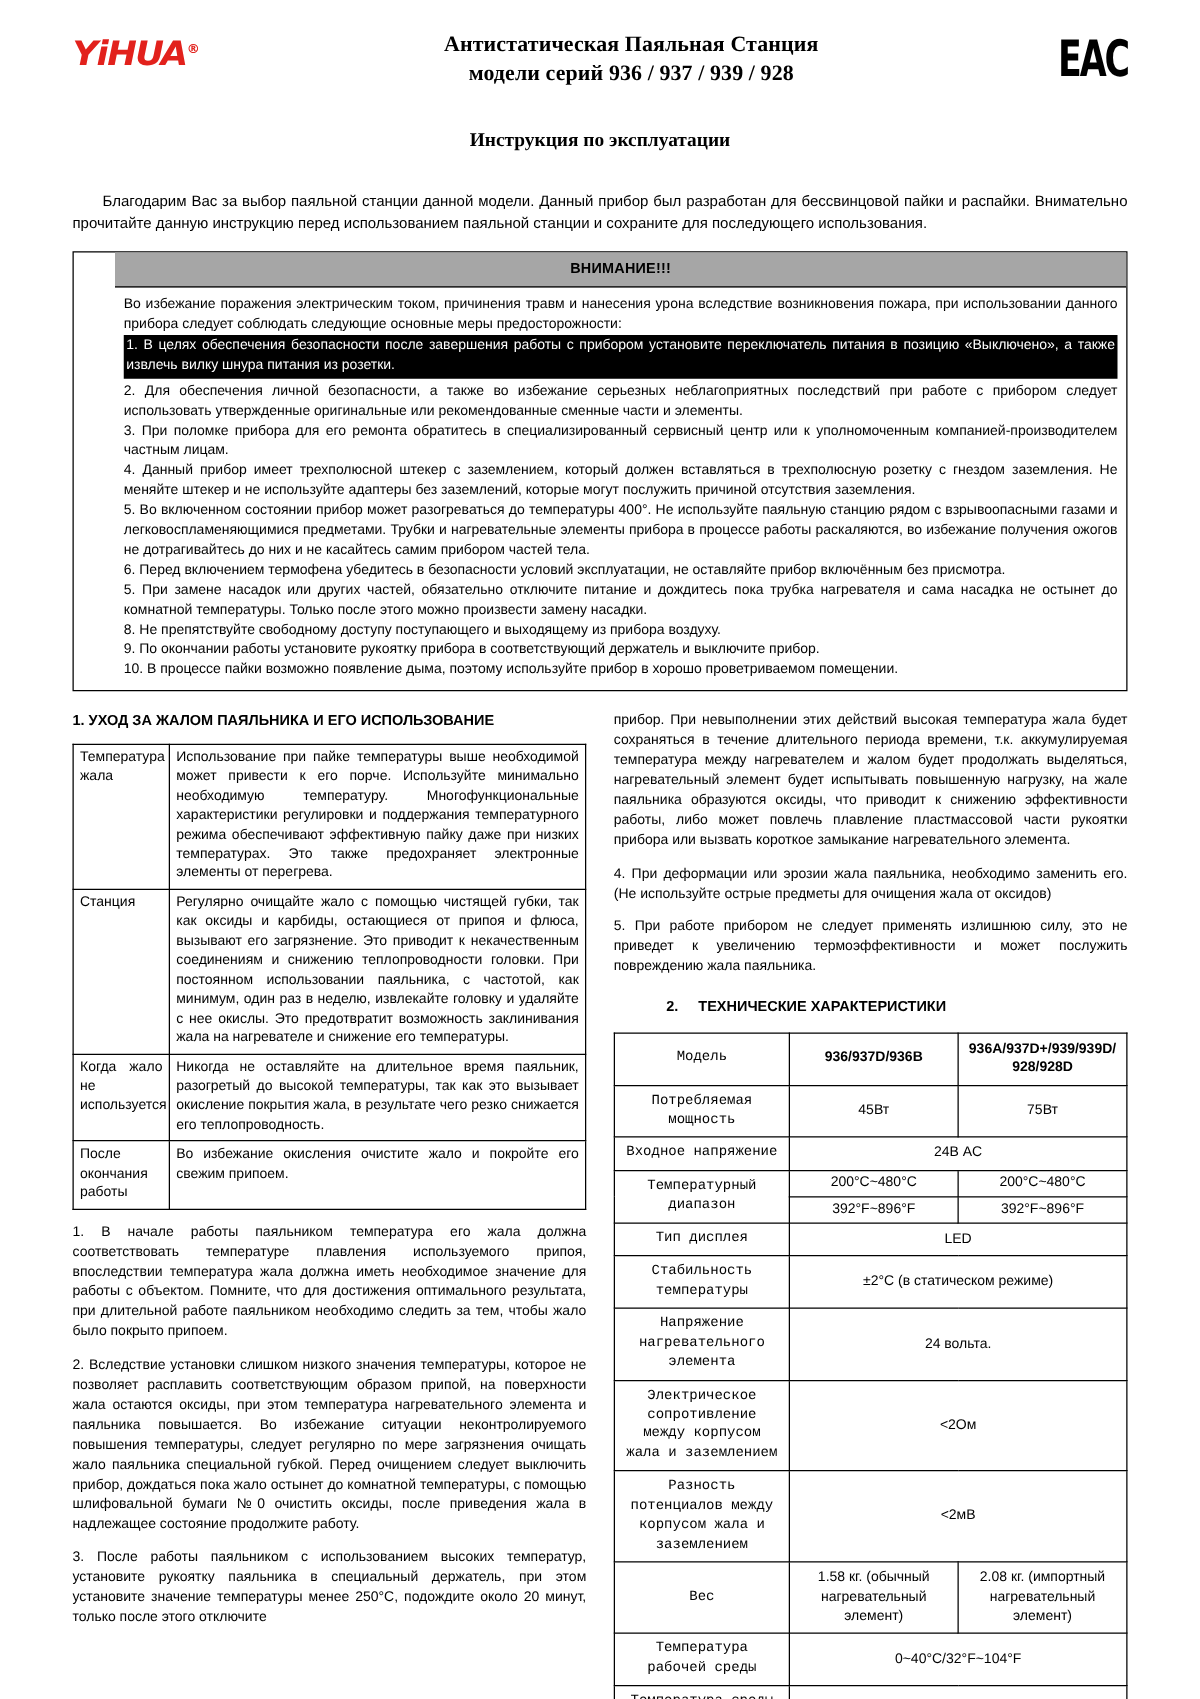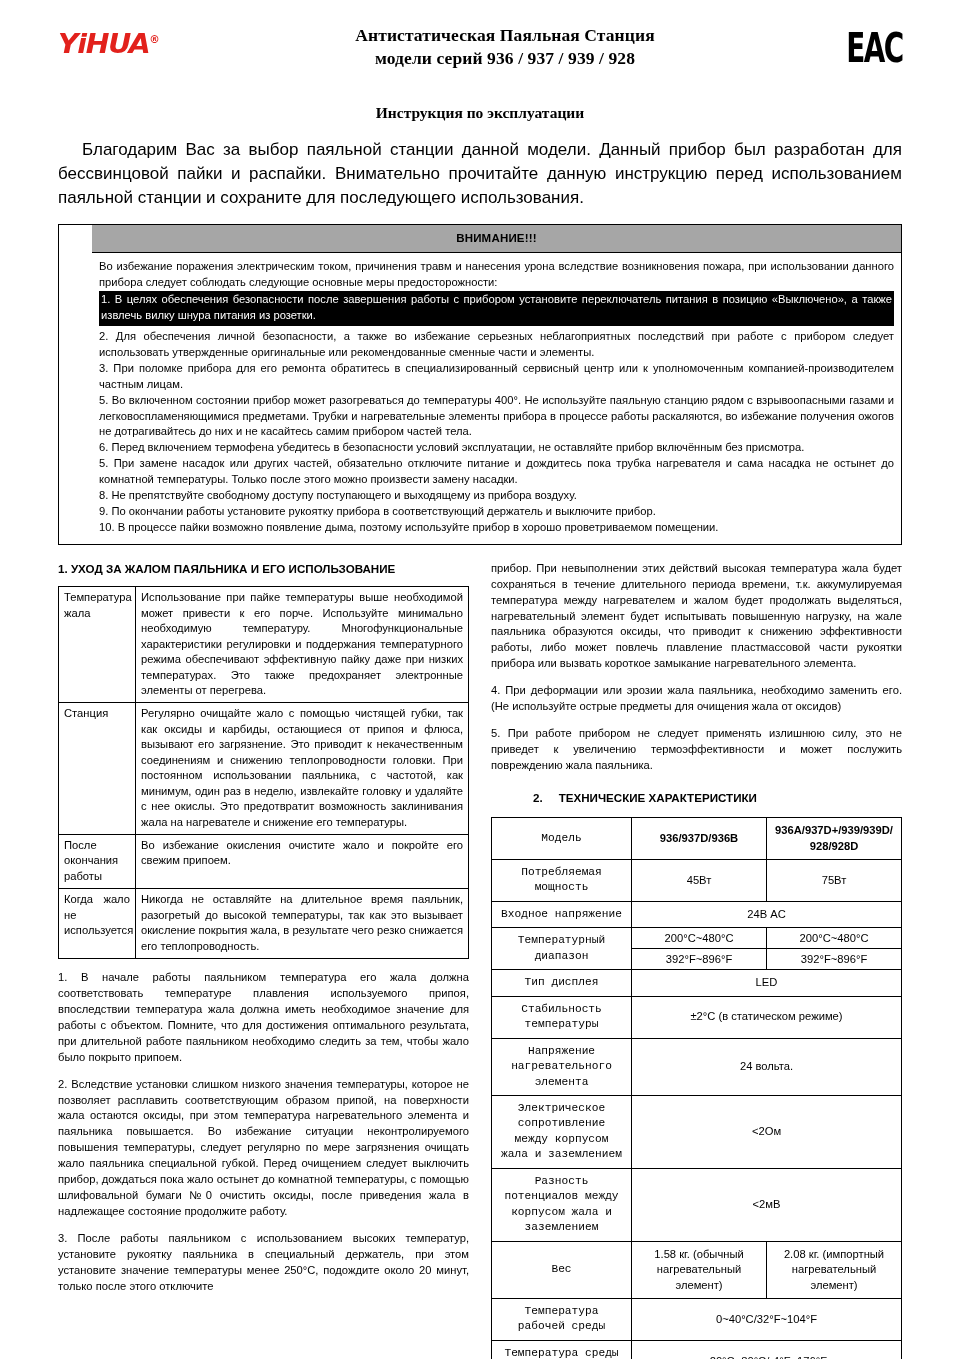--- a/index.html
+++ b/index.html
@@ -80,22 +80,22 @@
 
   .subtitle {
     text-align: center;
     font-family: "Liberation Serif", serif;
     font-weight: bold;
     font-size: 15.5px;
     margin-top: 22px;
   }
 
   .intro {
-    margin-top: 16px;
-    font-size: 17px;
+    margin-top: 31px;
+    font-size: 12px;
     line-height: 1.42;
     text-align: justify;
     text-indent: 24px;
   }
 
   
   .warn-box {
     margin-top: 14px;
     border: 1px solid #000;
     padding-left: 33px;
@@ -230,20 +230,21 @@
   <div class="intro">Благодарим Вас за выбор паяльной станции данной модели. Данный прибор был разработан для бессвинцовой пайки и распайки. Внимательно прочитайте данную инструкцию перед использованием паяльной станции и сохраните для последующего использования.</div>
 
   <div class="warn-box">
     <div class="warn-head">ВНИМАНИЕ!!!</div>
     <div class="warn-body">
       <div class="warn-intro">Во избежание поражения электрическим током, причинения травм и нанесения урона вследствие возникновения пожара, при использовании данного прибора следует соблюдать следующие основные меры предосторожности:</div>
       <div class="warn-item-hl">1. В целях обеспечения безопасности после завершения работы с прибором установите переключатель питания в позицию «Выключено», а также извлечь вилку шнура питания из розетки.</div>
       <div id="warn-items">
           <div class="warn-item">2. Для обеспечения личной безопасности, а также во избежание серьезных неблагоприятных последствий при работе с прибором следует использовать утвержденные оригинальные или рекомендованные сменные части и элементы.</div>
           <div class="warn-item">3. При поломке прибора для его ремонта обратитесь в специализированный сервисный центр или к уполномоченным компанией-производителем частным лицам.</div>
+          <div class="warn-item">4. Данный прибор имеет трехполюсной штекер с заземлением, который должен вставляться в трехполюсную розетку с гнездом заземления. Не меняйте штекер и не используйте адаптеры без заземлений, которые могут послужить причиной отсутствия заземления.</div>
           <div class="warn-item">5. Во включенном состоянии прибор может разогреваться до температуры 400°. Не используйте паяльную станцию рядом с взрывоопасными газами и легковоспламеняющимися предметами. Трубки и нагревательные элементы прибора в процессе работы раскаляются, во избежание получения ожогов не дотрагивайтесь до них и не касайтесь самим прибором частей тела.</div>
           <div class="warn-item">6. Перед включением термофена убедитесь в безопасности условий эксплуатации, не оставляйте прибор включённым без присмотра.</div>
           <div class="warn-item">5. При замене насадок или других частей, обязательно отключите питание и дождитесь пока трубка нагревателя и сама насадка не остынет до комнатной температуры. Только после этого можно произвести замену насадки.</div>
           <div class="warn-item">8. Не препятствуйте свободному доступу поступающего и выходящему из прибора воздуху.</div>
           <div class="warn-item">9. По окончании работы установите рукоятку прибора в соответствующий держатель и выключите прибор.</div>
           <div class="warn-item">10. В процессе пайки возможно появление дыма, поэтому используйте прибор в хорошо проветриваемом помещении.</div>
         </div>
     </div>
   </div>
 
@@ -255,26 +256,26 @@
         <tbody id="care-body">
             <tr>
               <td class="lbl">Температура жала</td>
               <td class="val">Использование при пайке температуры выше необходимой может привести к его порче. Используйте минимально необходимую температуру. Многофункциональные характеристики регулировки и поддержания температурного режима обеспечивают эффективную пайку даже при низких температурах. Это также предохраняет электронные элементы от перегрева.</td>
             </tr>
             <tr>
               <td class="lbl">Станция</td>
               <td class="val">Регулярно очищайте жало с помощью чистящей губки, так как оксиды и карбиды, остающиеся от припоя и флюса, вызывают его загрязнение. Это приводит к некачественным соединениям и снижению теплопроводности головки. При постоянном использовании паяльника, с частотой, как минимум, один раз в неделю, извлекайте головку и удаляйте с нее окислы. Это предотвратит возможность заклинивания жала на нагревателе и снижение его температуры.</td>
             </tr>
             <tr>
+              <td class="lbl">Когда жало не используется</td>
+              <td class="val">Никогда не оставляйте на длительное время паяльник, разогретый до высокой температуры, так как это вызывает окисление покрытия жала, в результате чего резко снижается его теплопроводность.</td>
+            </tr>
+            <tr>
               <td class="lbl">После окончания работы</td>
               <td class="val">Во избежание окисления очистите жало и покройте его свежим припоем.</td>
-            </tr>
-            <tr>
-              <td class="lbl">Когда жало не используется</td>
-              <td class="val">Никогда не оставляйте на длительное время паяльник, разогретый до высокой температуры, так как это вызывает окисление покрытия жала, в результате чего резко снижается его теплопроводность.</td>
             </tr>
           </tbody>
       </table>
       <div id="left-paras">
           <div class="para">1. В начале работы паяльником температура его жала должна соответствовать температуре плавления используемого припоя, впоследствии температура жала должна иметь необходимое значение для работы с объектом. Помните, что для достижения оптимального результата, при длительной работе паяльником необходимо следить за тем, чтобы жало было покрыто припоем.</div>
           <div class="para">2. Вследствие установки слишком низкого значения температуры, которое не позволяет расплавить соответствующим образом припой, на поверхности жала остаются оксиды, при этом температура нагревательного элемента и паяльника повышается. Во избежание ситуации неконтролируемого повышения температуры, следует регулярно по мере загрязнения очищать жало паяльника специальной губкой. Перед очищением следует выключить прибор, дождаться пока жало остынет до комнатной температуры, с помощью шлифовальной бумаги №0 очистить оксиды, после приведения жала в надлежащее состояние продолжите работу.</div>
           <div class="para">3. После работы паяльником с использованием высоких температур, установите рукоятку паяльника в специальный держатель, при этом установите значение температуры менее 250°C, подождите около 20 минут, только после этого отключите</div>
         </div>
     </div>
 

